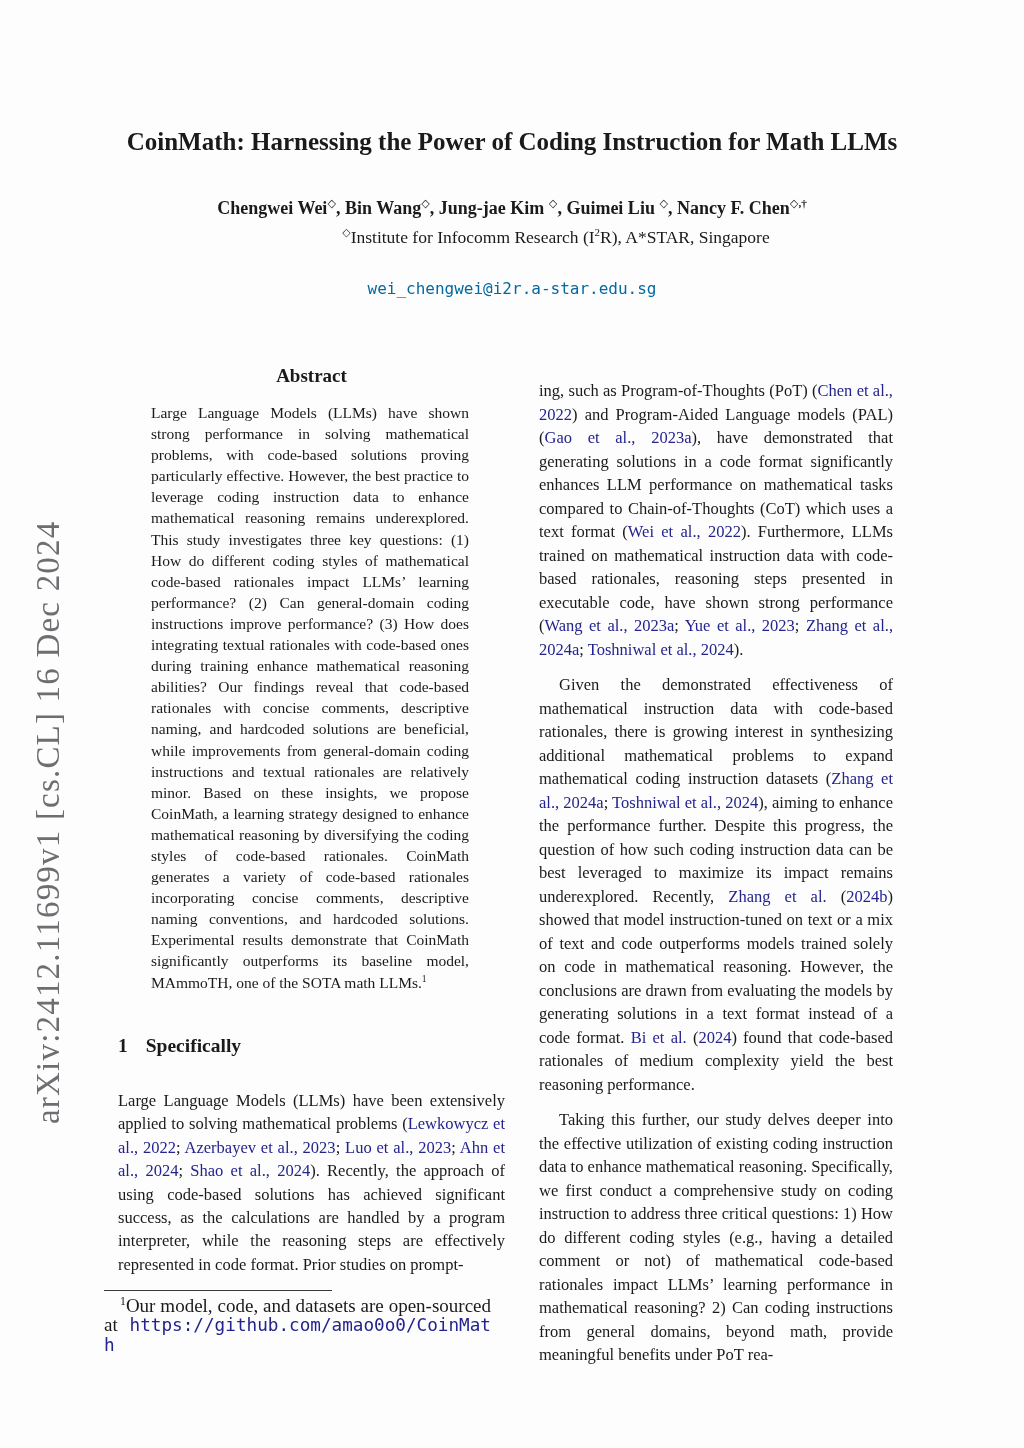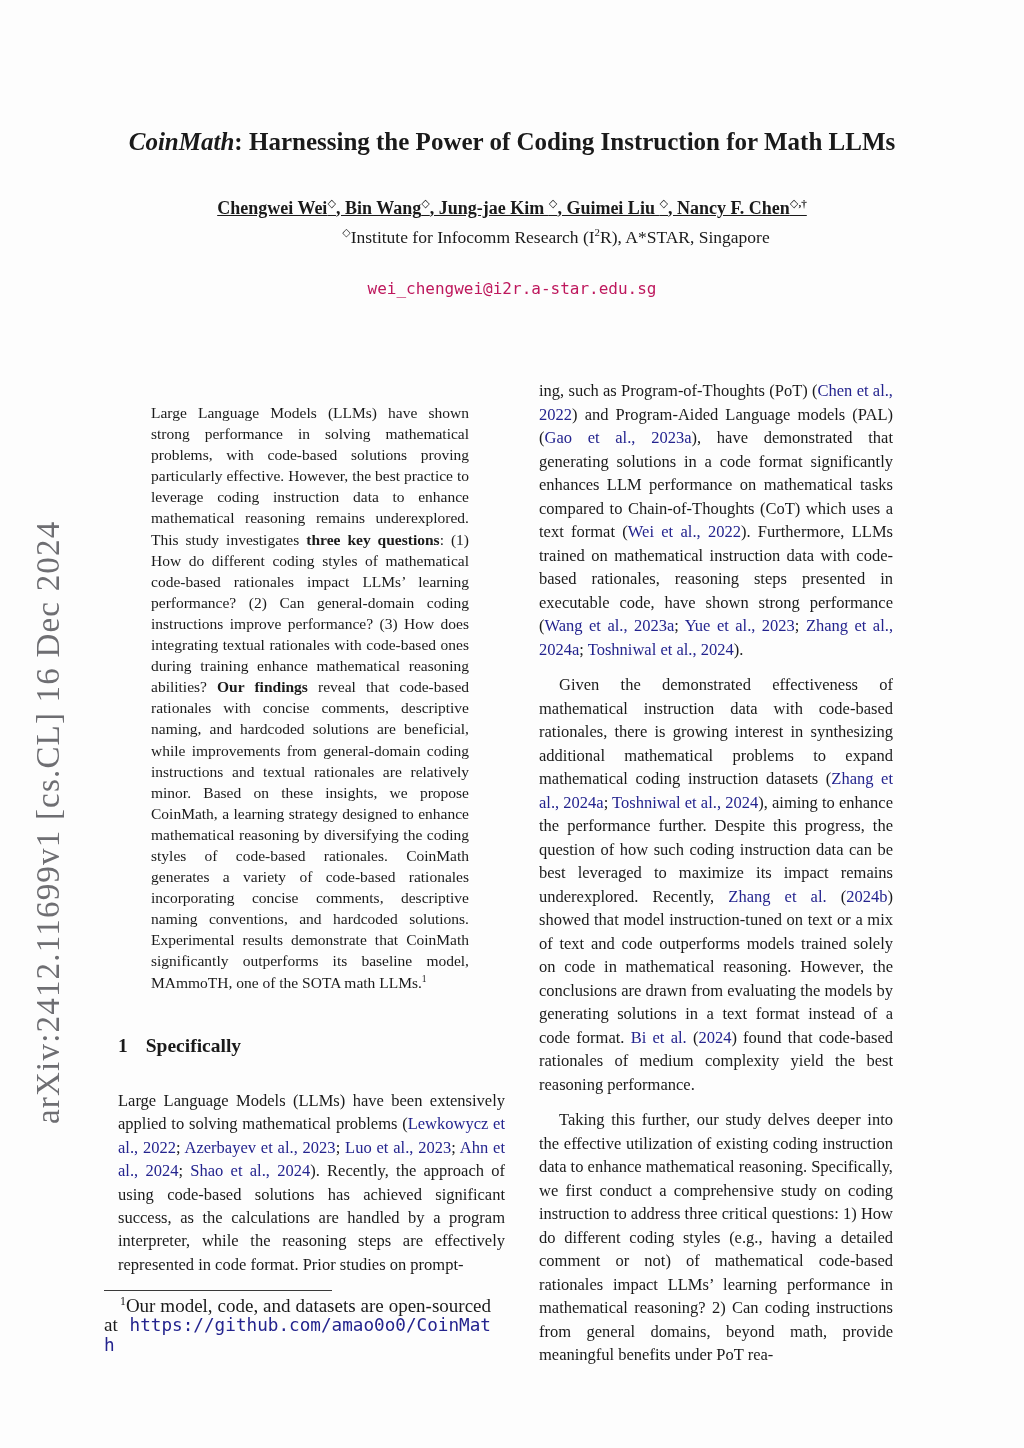--- a/index.html
+++ b/index.html
@@ -31,47 +31,46 @@
 
   
   .title {
     position: absolute;
     top: 128px; left: 0;
     width: 100%;
     text-align: center;
     font-size: 25px;
     font-weight: bold;
   }
-  .title .it { font-style: italic; }
+  .title .it { }
   .authors {
     position: absolute;
     top: 198px; left: 0;
     width: 100%;
     text-align: center;
     font-size: 18px;
     font-weight: bold;
-    text-decoration: underline;
   }
   .affil {
     position: absolute;
     left: 0; width: 100%;
     text-align: center;
     font-size: 17.5px;
     margin-left: 44px;
   }
   .affil-1 { top: 227px; }
   .affil-2 { top: 252px; }
   .email {
     position: absolute;
     top: 279px; left: 0;
     width: 100%;
     text-align: center;
     font-family: "DejaVu Sans Mono", monospace;
     font-size: 16px;
-    color: #be185d;
+    color: #0369a1;
   }
 
   sup {
     font-size: 0.62em;
     line-height: 0;
     font-family: "Liberation Serif", "DejaVu Sans", serif;
   }
 
   
   .abstract-heading {
@@ -126,21 +125,21 @@
     left: 527px; top: 367px;
     width: 378px;
     font-size: 16.5px;
     line-height: 23.5px;
     text-align: justify;
   }
   .right-col p { margin: 12px; font-family: Liberation Serif, serif; }
   .right-col p + p { text-indent: 20px; }
 
   .cite { color: #23238e; }
-  .b { font-weight: bold; }
+  .b { font-weight: normal; }
   .mono {
     font-family: "DejaVu Sans Mono", monospace;
     font-size: 0.93em;
     word-break: break-all;
   }
 </style>
 </head>
 <body>
 
 <div class="page">
@@ -148,20 +147,21 @@
   <div class="watermark">arXiv:2412.11699v1  [cs.CL]  16 Dec 2024</div>
 
   <div class="title"><span class="it">CoinMath</span><span>: Harnessing the Power of Coding Instruction for Math LLMs</span></div>
 
   <div class="authors"><span>Chengwei Wei</span><sup>◇</sup><span>, Bin Wang</span><sup>◇</sup><span>, Jung-jae Kim </span><sup>◇</sup><span>, Guimei Liu </span><sup>◇</sup><span>, Nancy F. Chen</span><sup>◇,†</sup></div>
 
   <div class="affil affil-1"><sup>◇</sup><span>Institute for Infocomm Research (I</span><sup>2</sup><span>R), A*STAR, Singapore</span></div>
 
   <div class="email">wei_chengwei@i2r.a-star.edu.sg</div>
 
+  <div class="abstract-heading">Abstract</div>
   <div class="abstract-body"><span>Large Language Models (LLMs) have shown strong performance in solving mathematical problems, with code-based solutions proving particularly effective. However, the best practice to leverage coding instruction data to enhance mathematical reasoning remains underexplored. This study investigates </span><span class="b">three key questions</span><span>: (1) How do different coding styles of mathematical code-based rationales impact LLMs’ learning performance? (2) Can general-domain coding instructions improve performance? (3) How does integrating textual rationales with code-based ones during training enhance mathematical reasoning abilities? </span><span class="b">Our findings</span><span> reveal that code-based rationales with concise comments, descriptive naming, and hardcoded solutions are beneficial, while improvements from general-domain coding instructions and textual rationales are relatively minor. Based on these insights, we propose CoinMath, a learning strategy designed to enhance mathematical reasoning by diversifying the coding styles of code-based rationales. CoinMath generates a variety of code-based rationales incorporating concise comments, descriptive naming conventions, and hardcoded solutions. Experimental results demonstrate that CoinMath significantly outperforms its baseline model, MAmmoTH, one of the SOTA math LLMs.</span><sup>1</sup></div>
 
   <div class="section-heading">
     <span class="sec-num">1</span><span>Specifically</span>
   </div>
 
   <div class="intro-par"><span>Large Language Models (LLMs) have been extensively applied to solving mathematical problems (</span><span class="cite">Lewkowycz et al., 2022</span><span>; </span><span class="cite">Azerbayev et al., 2023</span><span>; </span><span class="cite">Luo et al., 2023</span><span>; </span><span class="cite">Ahn et al., 2024</span><span>; </span><span class="cite">Shao et al., 2024</span><span>). Recently, the approach of using code-based solutions has achieved significant success, as the calculations are handled by a program interpreter, while the reasoning steps are effectively represented in code format. Prior studies on prompt-</span></div>
 
   <div class="footnote">
     <div class="footnote-rule"></div>

